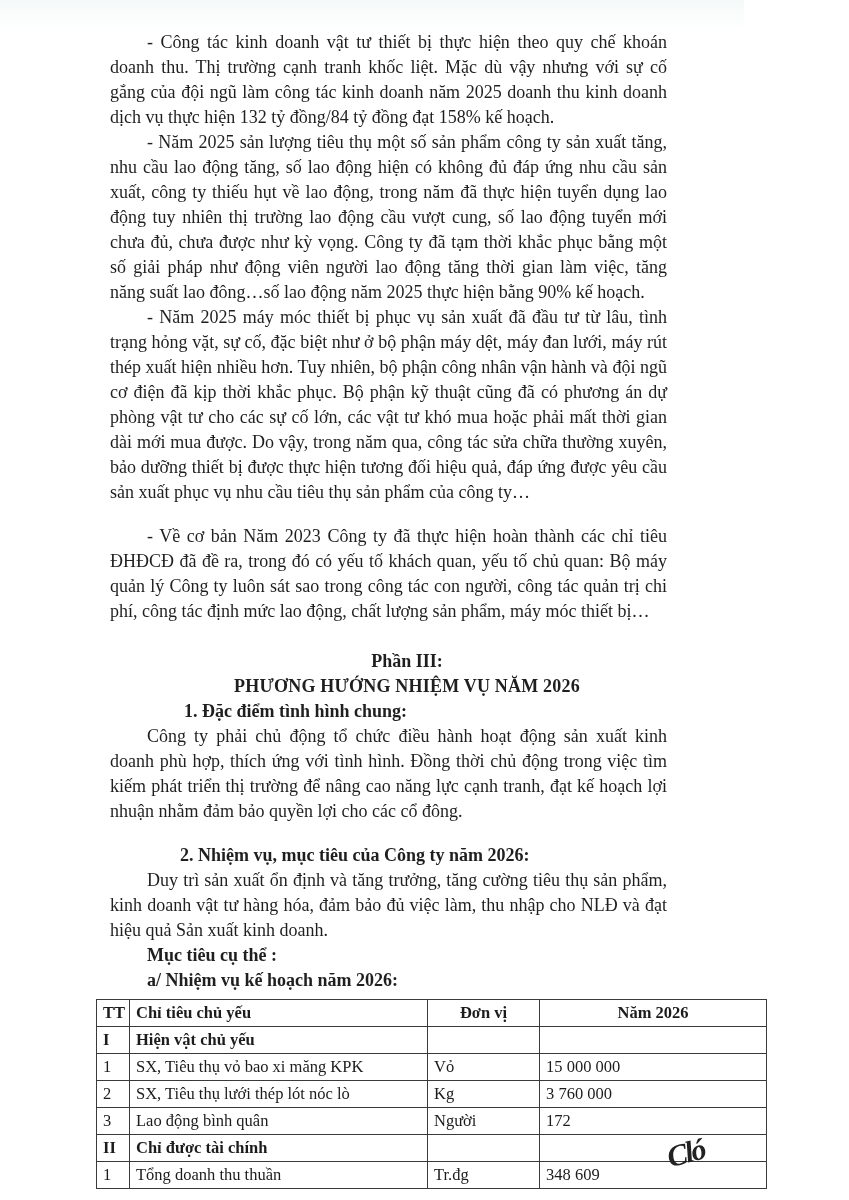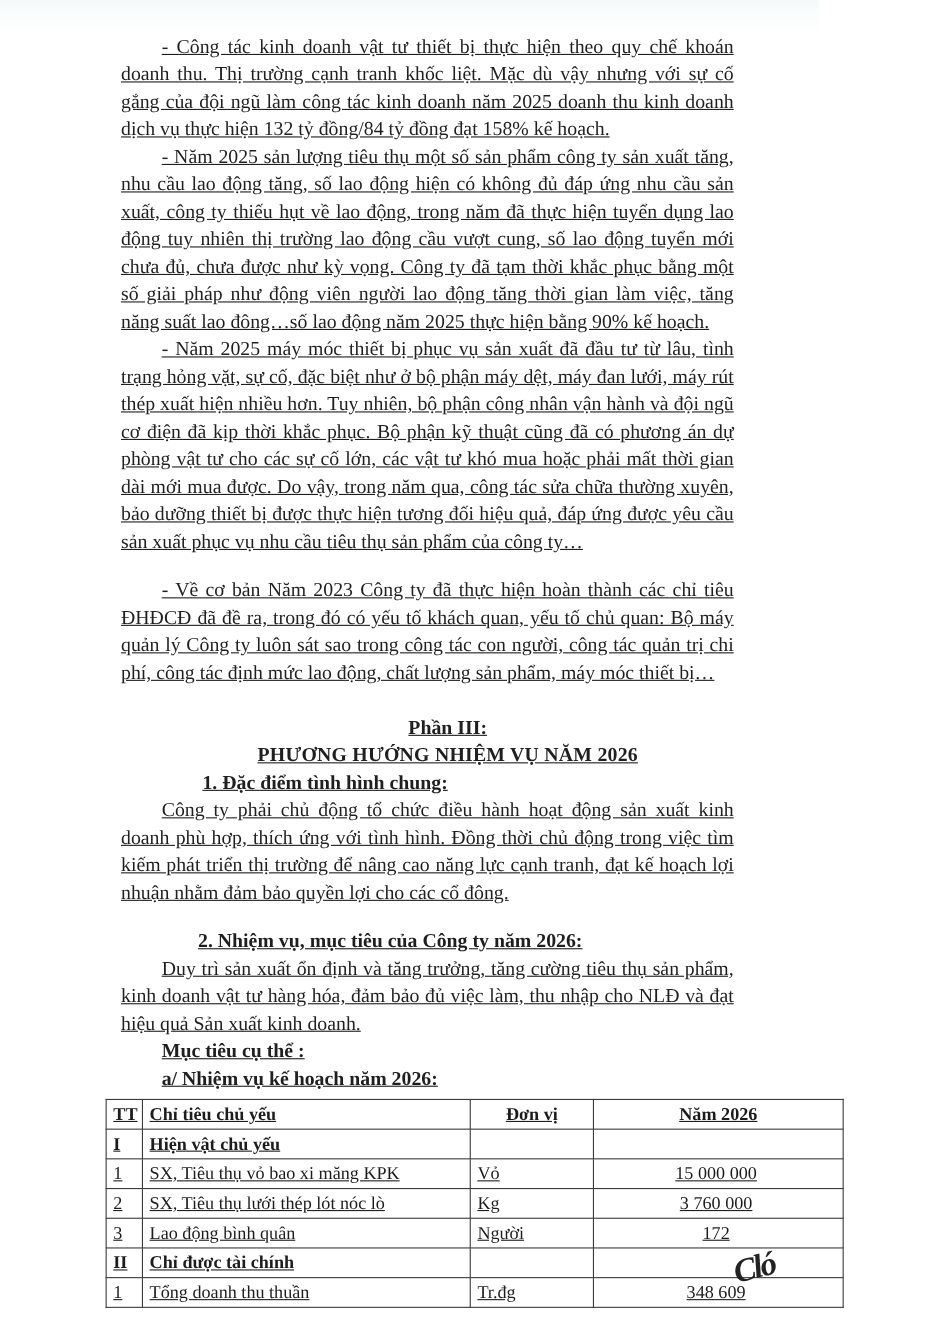--- a/index.html
+++ b/index.html
@@ -5,21 +5,20 @@
   html,body{margin:0;padding:0;}
   body{
     width:849px;height:1200px;overflow:hidden;
     background:#ffffff;
     font-family:"Liberation Serif","DejaVu Serif",serif;
     color:#1f1f1f;
   }
   .page{
     position:relative;width:744px;height:1200px;
     background:linear-gradient(180deg,#f4faf9 0%,#ffffff 2.5%,#ffffff 100%);
-    text-decoration:underline;
   }
   .textblock{
     padding:30px 77px 0 110px;
     font-size:18px;line-height:25px;text-align:justify;
   }
   p.para{margin:0;text-indent:37px;}
   .gap-lg{height:19px;}
   .gap-sm{height:6px;}
   .center{text-align:center;text-indent:0;}
   .b{font-weight:bold;}
@@ -44,21 +43,21 @@
     height:24px;
     overflow:hidden;white-space:nowrap;
   }
   table.kpi th{font-weight:bold;}
   .col-tt{width:33px;}
   .col-label{width:298px;}
   .col-unit{width:112px;}
   .col-year{width:227px;}
   .c{}
   .l{text-align:left;}
-  .r{text-align:center;padding-right:10px !important;}
+  .r{text-align:left;padding-right:10px !important;}
   tr.section-row td{font-weight:bold;}
   .signature{
     position:absolute;right:40px;top:1136px;
     font-style:italic;font-weight:bold;font-size:30px;
     transform:rotate(-14deg);
     color:#222;letter-spacing:-2px;
   }
 </style>
 </head>
 <body>

